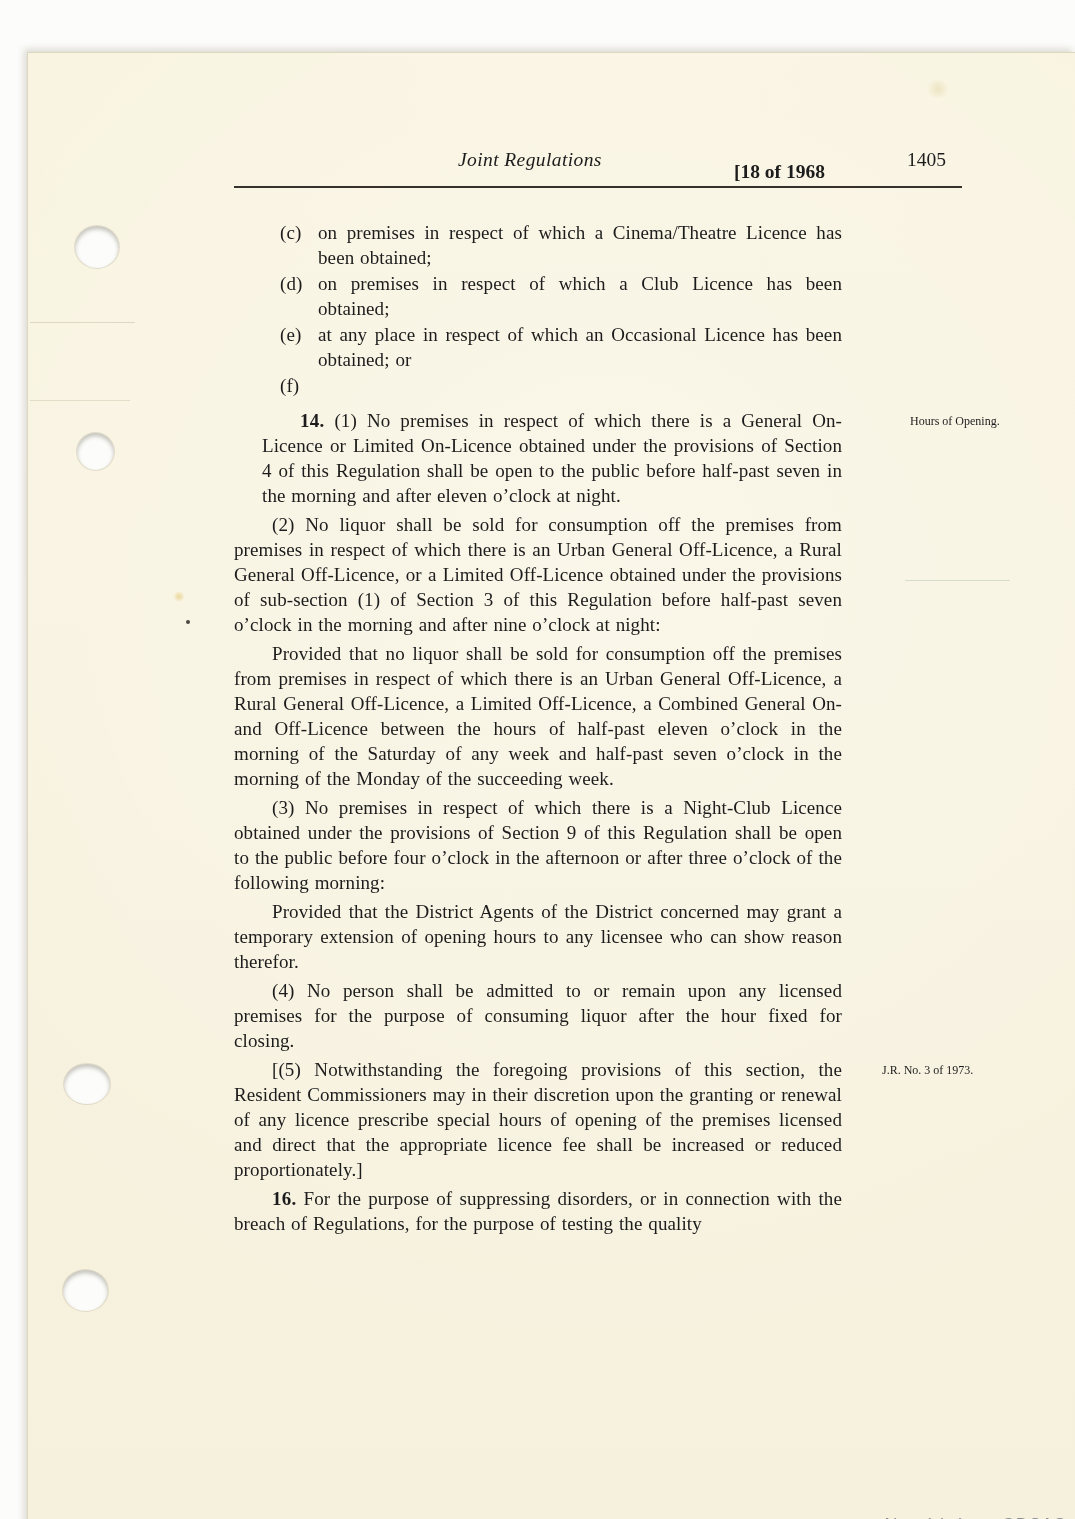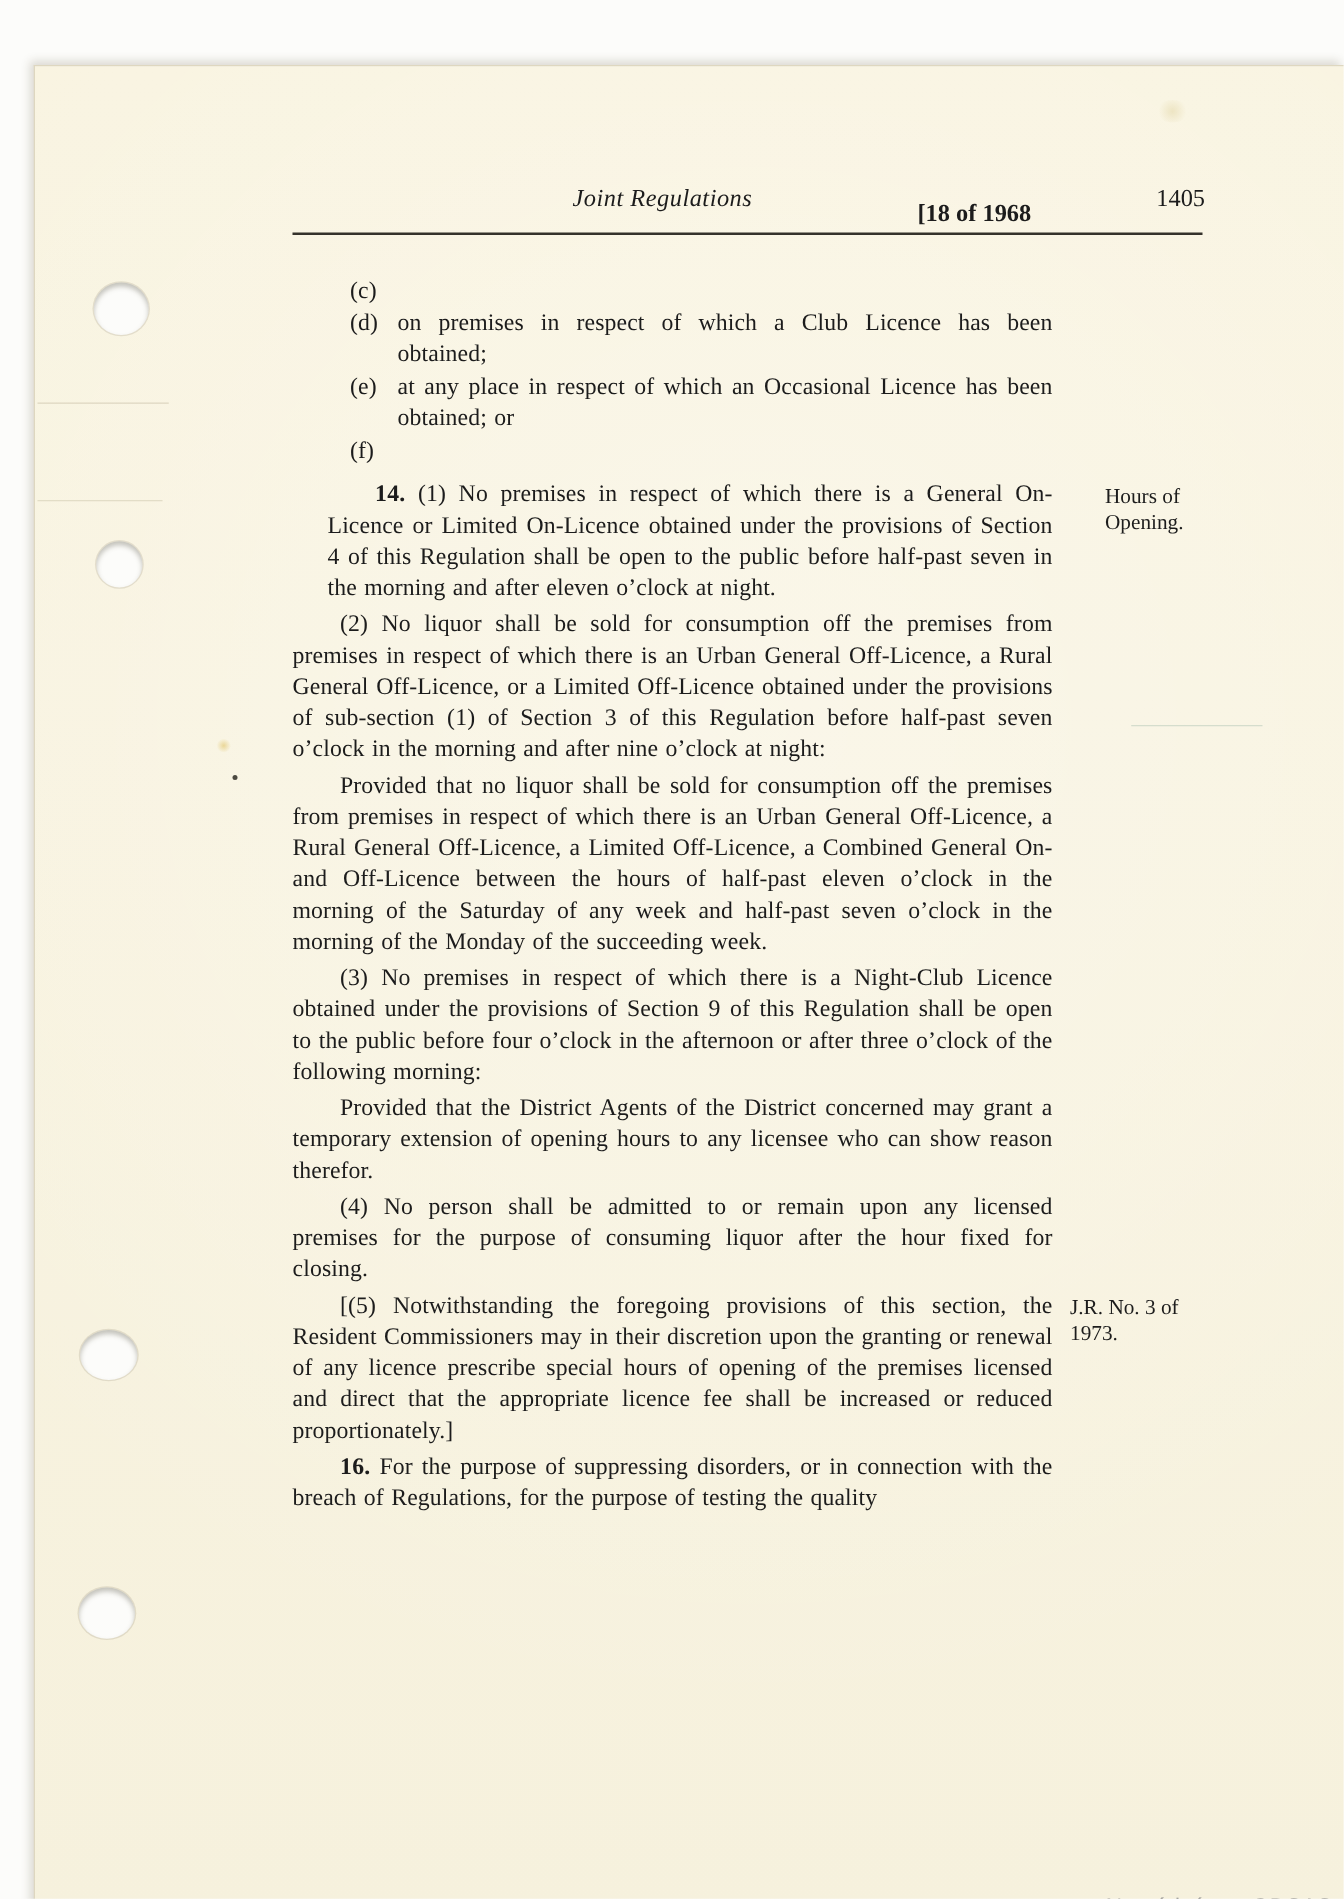--- a/index.html
+++ b/index.html
@@ -38,42 +38,42 @@
                background:radial-gradient(circle, rgba(216,178,60,0.45), rgba(216,178,60,0) 70%); }
   .stain-2   { left:925px; top:80px;  width:26px; height:18px; border-radius:50%;
                background:radial-gradient(circle, rgba(210,190,120,0.30), rgba(210,190,120,0) 70%); }
   .speck-1   { left:186px; top:620px; width:4px; height:4px; border-radius:50%; background:rgba(45,42,35,0.85); }
 
   .content { position:absolute; left:206px; top:96px; width:730px; color:#1c1c1c; }
 
   .header-row { position:relative; height:24px; font-size:19.5px; }
   .header-title   { position:absolute; left:224px; top:0; font-style:italic; letter-spacing:0.4px; }
   .header-citation{ position:absolute; left:500px; top:12px; font-weight:bold; }
-  .header-page    { position:absolute; right:0;  top:0; }
+  .header-page    { position:absolute; right:18px;  top:0; }
   .header-rule { margin-top:13px; width:728px; height:2px; background:#35322b; }
 
   .text-col {
     width:608px; margin-top:32px;
     font-size:19px; line-height:25px;
     text-align:justify;
     word-spacing:1px; letter-spacing:0.1px;
   }
   .list-item { display:flex; margin-bottom:1px; padding-left:46px; }
   .li-label { flex:0 0 38px; }
   .li-text  { flex:1; text-align:justify; }
 
   .para { position:relative; margin-top:4px; text-indent:38px; }
   .mt-md { margin-top:10px;margin-left:28px; }
   .mt-lg { margin-top:12px; }
   .mt-xl { margin-top:4px; }
   .secnum { font-weight:bold; letter-spacing:0.2px; }
 
   .margin-note {
-    position:absolute; left:622px; top:3px; width:94px;
-    font-size:17px; line-height:21px;
+    position:absolute; left:648px; top:3px; width:94px;
+    font-size:12px; line-height:21px;
     text-indent:0; text-align:left; word-spacing:0; letter-spacing:0;
   }
 
   .watermark {
     position:absolute; right:9px; bottom:15px;
     font-family:"Liberation Sans", sans-serif;
     font-size:18px; color:#8c8c8c; letter-spacing:0.3px;
   }
 </style>
 </head>
@@ -87,20 +87,21 @@
       <span class="header-title">Joint Regulations</span>
       <span class="header-citation">[18 of 1968</span>
       <span class="header-page">1405</span>
     </div>
     <div class="header-rule"></div>
 
     <div class="text-col">
 
       <div class="list-item">
         <span class="li-label">(c)</span>
+        <span class="li-text">on premises in respect of which a Cinema/Theatre Licence has been obtained;</span>
       </div>
       <div class="list-item">
         <span class="li-label">(d)</span>
         <span class="li-text">on premises in respect of which a Club Licence has been obtained;</span>
       </div>
       <div class="list-item">
         <span class="li-label">(e)</span>
         <span class="li-text">at any place in respect of which an Occasional Licence has been obtained; or</span>
       </div>
       <div class="list-item">

